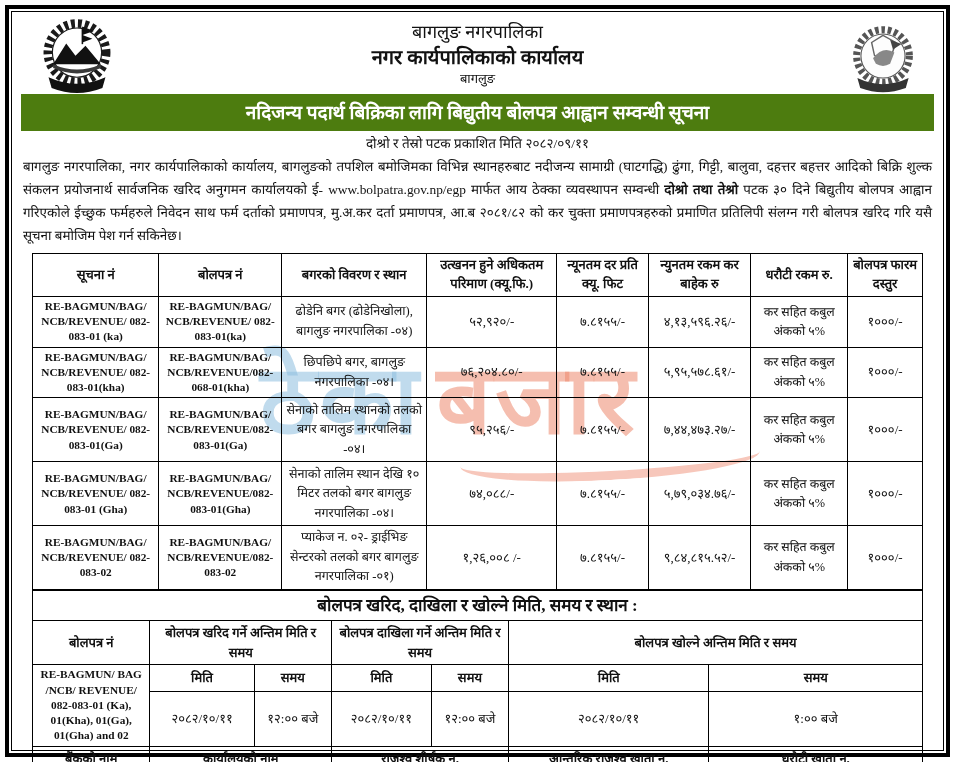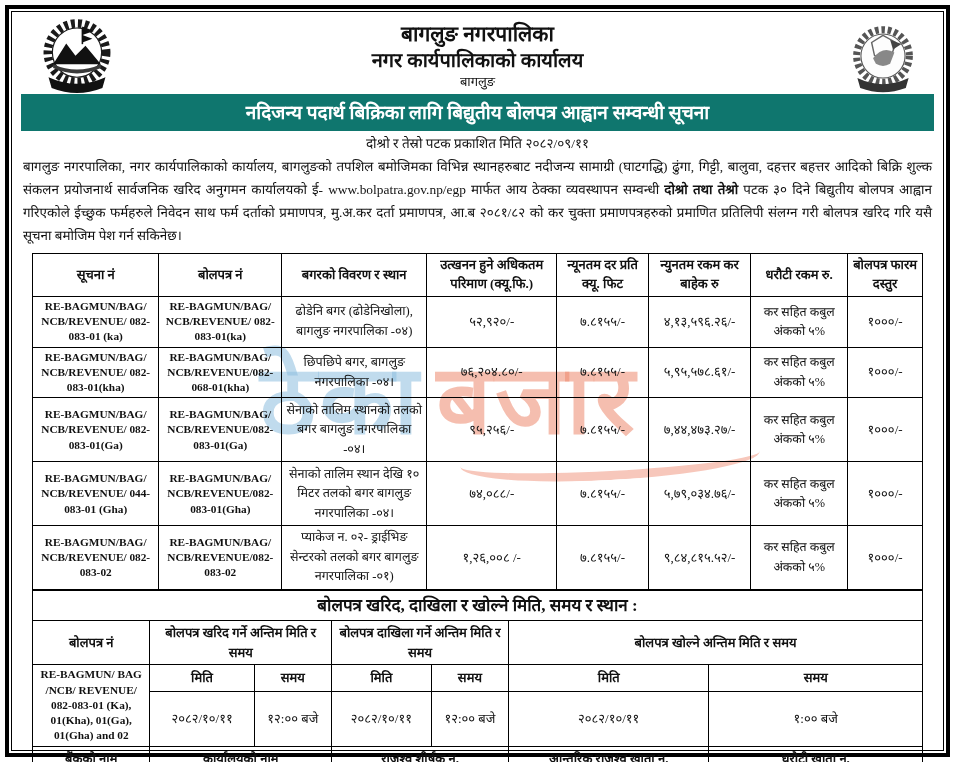--- a/index.html
+++ b/index.html
@@ -6,28 +6,28 @@
   html, body { width: 955px; height: 762px; background: #fff; overflow: hidden; }
   body { font-family: "Liberation Serif", serif; color: #111; position: relative; }
 
   .page-frame { position: absolute; left: 5px; top: 5px; right: 5px; bottom: 5px;
                 border: 4px solid #000; }
   .page-inner { position: absolute; left: 2px; top: 2px; right: 2px; bottom: 2px;
                 border: 1px solid #000; padding: 0 9px; background: transparent; }
 
   
   .header { position: relative; text-align: center; padding-top: 9px; height: 80px; }
-  .org-name   { font-size: 21px; font-weight: bold; line-height: 1.25; }
+  .org-name   { font-size: 18px; font-weight: normal; line-height: 1.25; }
   .office-name{ font-size: 20px; font-weight: bold; line-height: 1.3; }
   .place      { font-size: 13px; line-height: 1.4; }
   .logo { position: absolute; top: 6px; }
   .logo.left  { left: 16px; width: 80px; height: 80px; }
   .logo.right { right: 14px; top: 12px; width: 74px; height: 74px; }
 
-  .banner { background: #0f766e; color: #fff; text-align: center;
+  .banner { background: #4d7c0f; color: #fff; text-align: center;
             font-size: 19px; font-weight: bold; padding: 5px 0 6px; margin-top: 2px; }
   .pubdate { text-align: center; font-size: 13.5px; padding: 3px 0 2px; }
 
   .intro { font-size: 13.4px; line-height: 1.72; text-align: justify; padding: 1px 2px 6px; }
   .intro .b { font-weight: bold; }
 
   
   .watermark { position: absolute; left: 248px; top: 318px; z-index: 0;
                pointer-events: none; white-space: nowrap; font-weight: bold; }
   .wm-w1 { font-size: 96px; letter-spacing: 4px; }
@@ -142,21 +142,21 @@
           <td class="code">RE-BAGMUN/BAG/ NCB/REVENUE/ 082-083-01(Ga)</td>
           <td class="code">RE-BAGMUN/BAG/ NCB/REVENUE/082- 083-01(Ga)</td>
           <td class="desc">सेनाको तालिम स्थानको तलको बगर बागलुङ नगरपालिका -०४।</td>
           <td>९५,२५६/-</td>
           <td>७.८१५५/-</td>
           <td>७,४४,४७३.२७/-</td>
           <td class="small">कर सहित कबुल अंकको ५%</td>
           <td>१०००/-</td>
         </tr>
         <tr style="height:64px">
-          <td class="code">RE-BAGMUN/BAG/ NCB/REVENUE/ 044-083-01 (Gha)</td>
+          <td class="code">RE-BAGMUN/BAG/ NCB/REVENUE/ 082-083-01 (Gha)</td>
           <td class="code">RE-BAGMUN/BAG/ NCB/REVENUE/082- 083-01(Gha)</td>
           <td class="desc">सेनाको तालिम स्थान देखि १० मिटर तलको बगर बागलुङ नगरपालिका -०४।</td>
           <td>७४,०८८/-</td>
           <td>७.८१५५/-</td>
           <td>५,७९,०३४.७६/-</td>
           <td class="small">कर सहित कबुल अंकको ५%</td>
           <td>१०००/-</td>
         </tr>
         <tr style="height:60px">
           <td class="code">RE-BAGMUN/BAG/ NCB/REVENUE/ 082-083-02</td>

